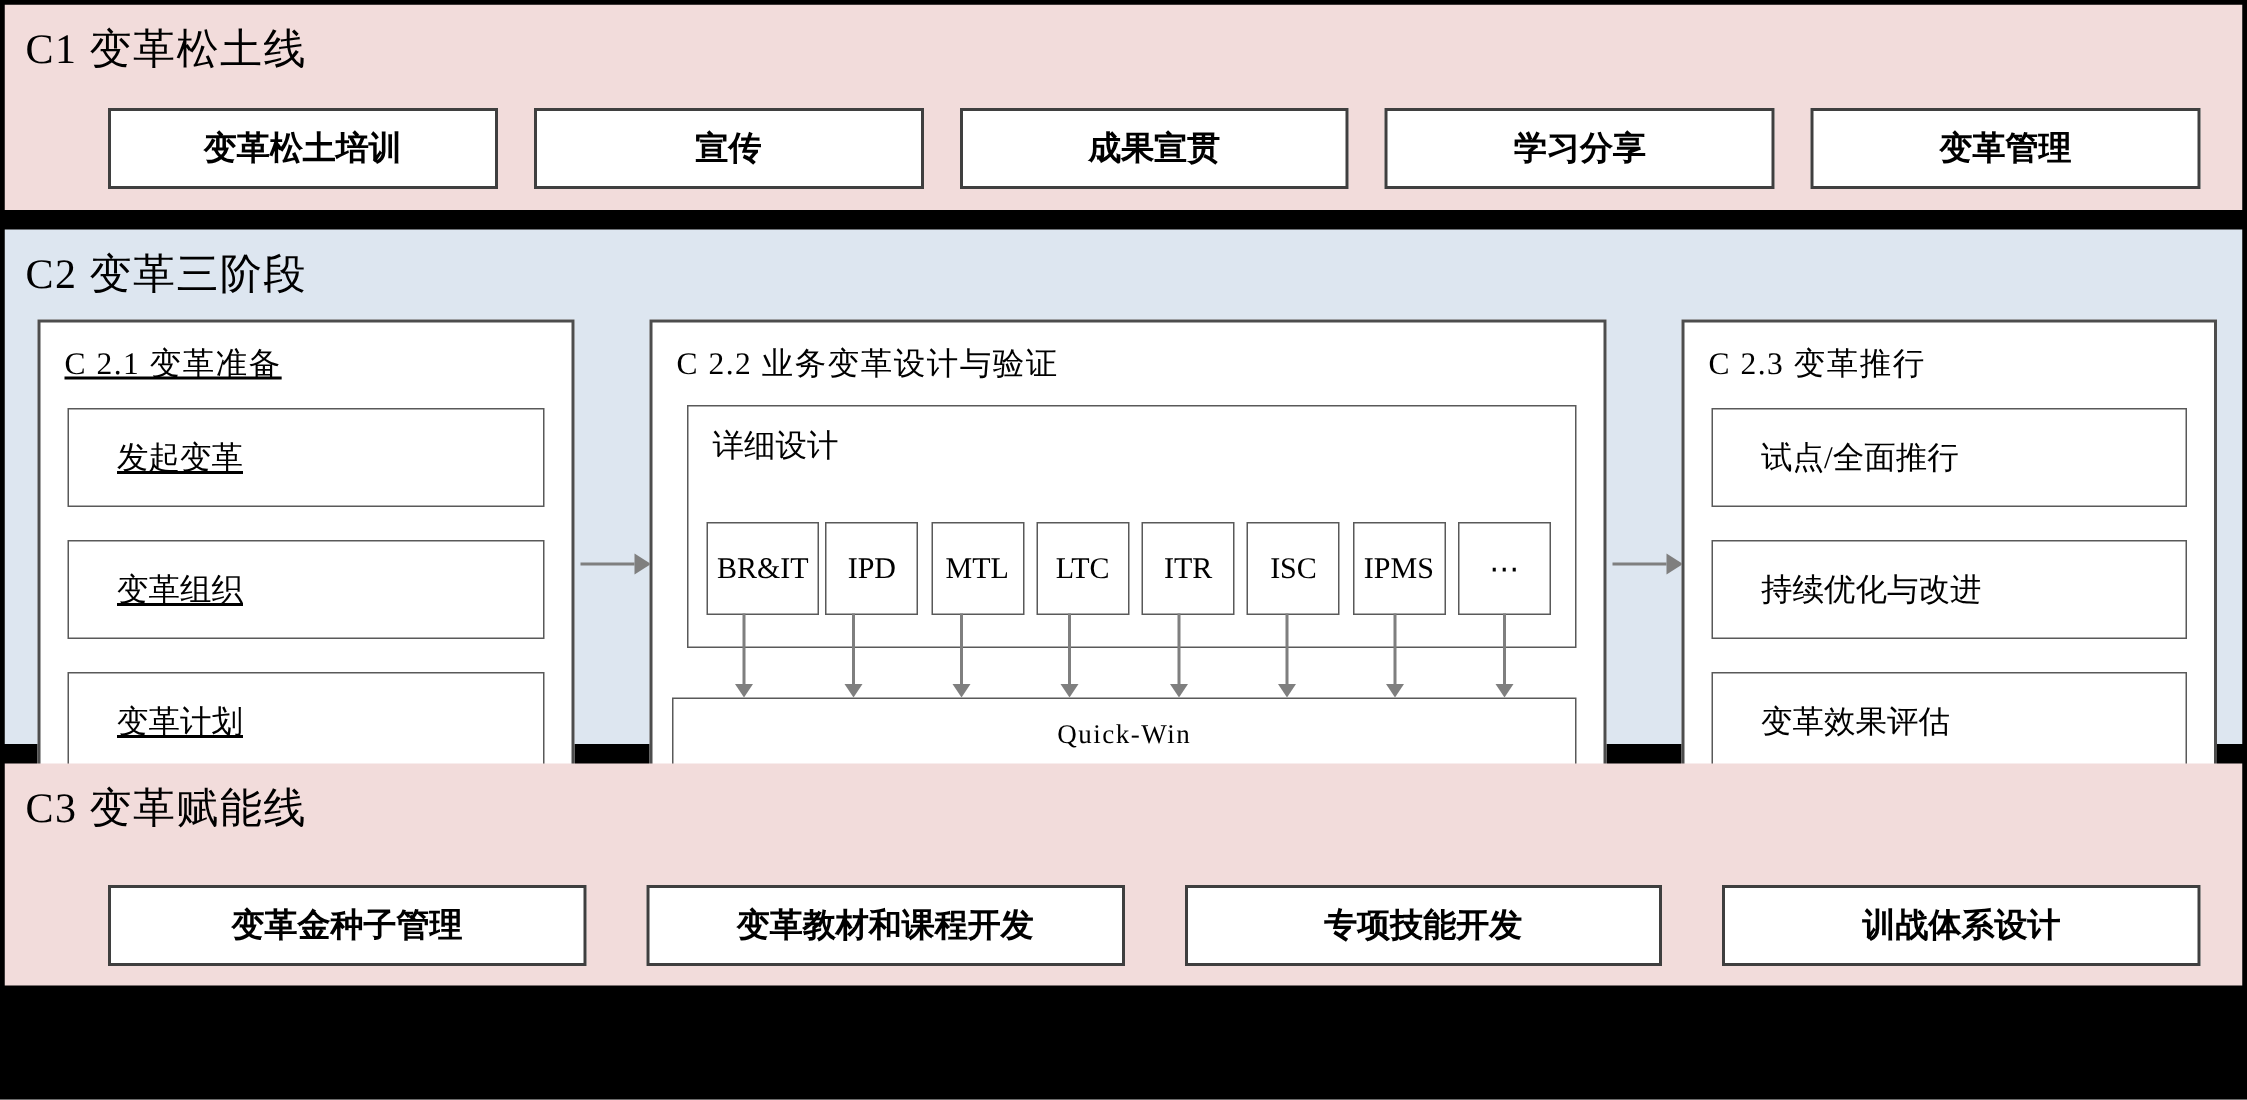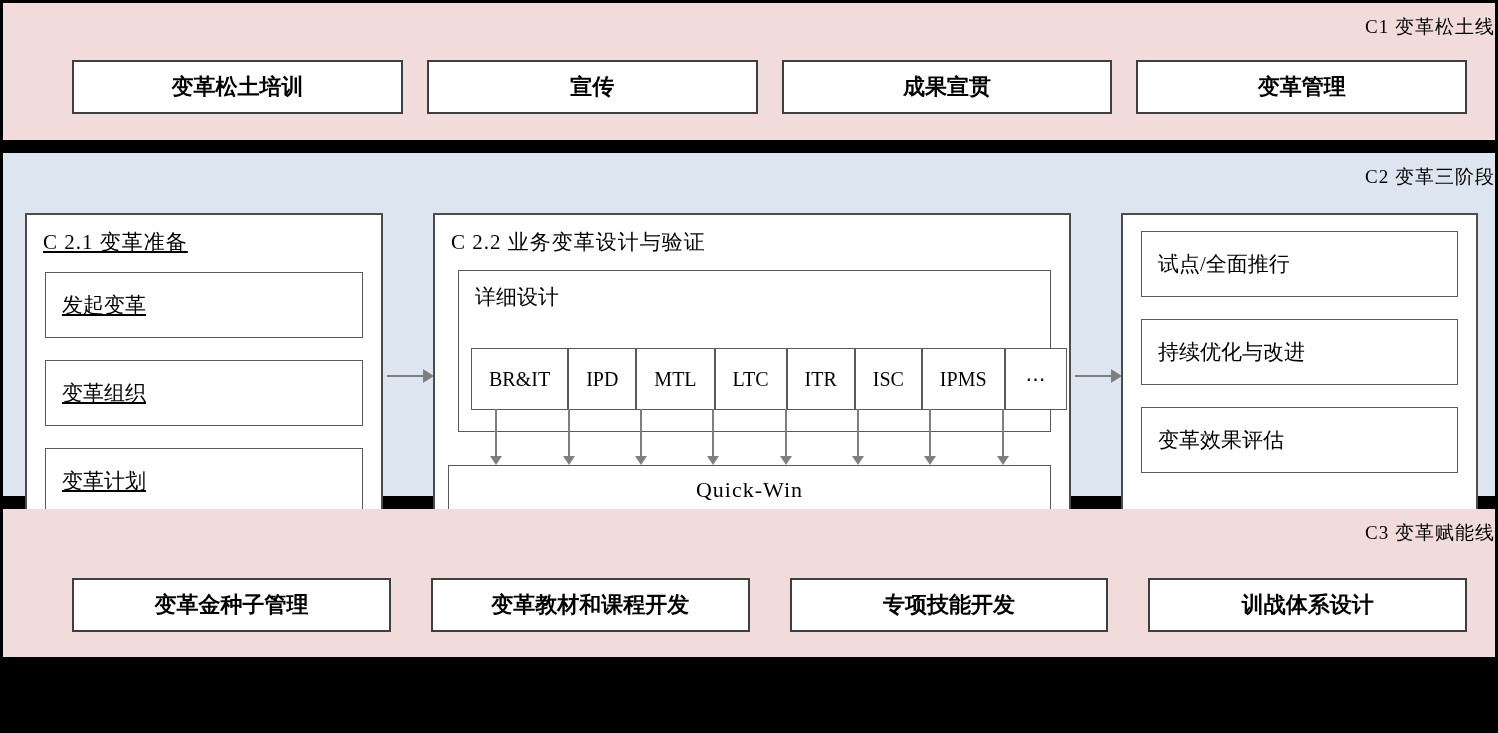--- a/index.html
+++ b/index.html
@@ -18,24 +18,23 @@
   }
   .band { position:relative; width:100%; }
   .band-pink { background:#f2dcdb; }
   .band-blue { background:#dde6f0; }
   .band-c1 { height:137px; }
   .divider { height:13px; background:#000; }
   .band-c2 { height:343px; }
   .band-c3 { height:148px; }
 
   .band-title {
-    font-size:19px;
+    font-size:28px;
     padding:11px 0 0 14px;
     letter-spacing:1px;
-    text-align:right;
   }
 
   
   .box-row {
     display:flex;
     margin:20px 28px 0 28px;
     gap:24px;
     padding-left:41px;
   }
   .box-row-c3 { margin-top:32px; gap:40px; }
@@ -64,21 +63,21 @@
     padding:13px 0 0 16px;
     letter-spacing:1px;
     white-space:nowrap;
   }
   .item-list { margin:16px 18px 0 18px; }
   .list-item {
     height:66px;
     border:1.5px solid #595959;
     background:#fff;
     display:flex; align-items:center;
-    padding-left:16px;
+    padding-left:32px;
     font-size:21px;
     margin-bottom:22px;
   }
 
   
   .detail-box {
     position:absolute;
     left:23px; right:18px;
     top:55px; height:162px;
     border:1.5px solid #595959;
@@ -95,21 +94,21 @@
     display:flex;
   }
   .module-cell { flex:1; display:flex; justify-content:center; }
   .module-box {
     min-width:62px;
     height:62px;
     border:1.5px solid #595959;
     background:#fff;
     display:flex; align-items:center; justify-content:center;
     font-size:20px;
-    padding:0 17px;
+    padding:0 6px;
   }
   .arrows-layer {
     position:absolute;
     left:25px; right:30px;
     top:194px; height:56px;
     display:flex;
     pointer-events:none;
   }
   .arrow-cell { flex:1; position:relative; }
   .v-arrow {
@@ -127,21 +126,21 @@
     border-left:6px solid transparent;
     border-right:6px solid transparent;
   }
   .quickwin-box {
     position:absolute;
     left:13px; right:18px;
     top:250px; height:49px;
     border:1.5px solid #595959;
     background:#fff;
     display:flex; align-items:center; justify-content:center;
-    font-size:22px;
+    font-size:18px;
     letter-spacing:1px;
   }
 
   
   .h-arrow {
     position:absolute;
     top:222px;
     height:2px;
     background:#7f7f7f;
   }
@@ -161,20 +160,21 @@
 <body>
 
 <div class="diagram">
 
   <div class="band band-pink band-c1">
     <div class="band-title">C1 变革松土线</div>
     <div class="box-row">
       <div class="big-box">变革松土培训</div>
       <div class="big-box">宣传</div>
       <div class="big-box">成果宣贯</div>
+      <div class="big-box">学习分享</div>
       <div class="big-box">变革管理</div>
     </div>
   </div>
 
   <div class="divider"></div>
 
   <div class="band band-blue band-c2">
     <div class="band-title">C2 变革三阶段</div>
 
     <div class="section section-c21">
@@ -247,20 +247,21 @@
             <div class="v-arrow"></div>
           </div>
       </div>
 
       <div class="quickwin-box">Quick-Win</div>
     </div>
 
     <div class="h-arrow h-arrow-2"></div>
 
     <div class="section section-c23">
+      <div class="section-title">C 2.3 变革推行</div>
       <div class="item-list">
         <div class="list-item">试点/全面推行</div>
         <div class="list-item">持续优化与改进</div>
         <div class="list-item">变革效果评估</div>
       </div>
     </div>
   </div>
 
   <div class="divider"></div>
 

